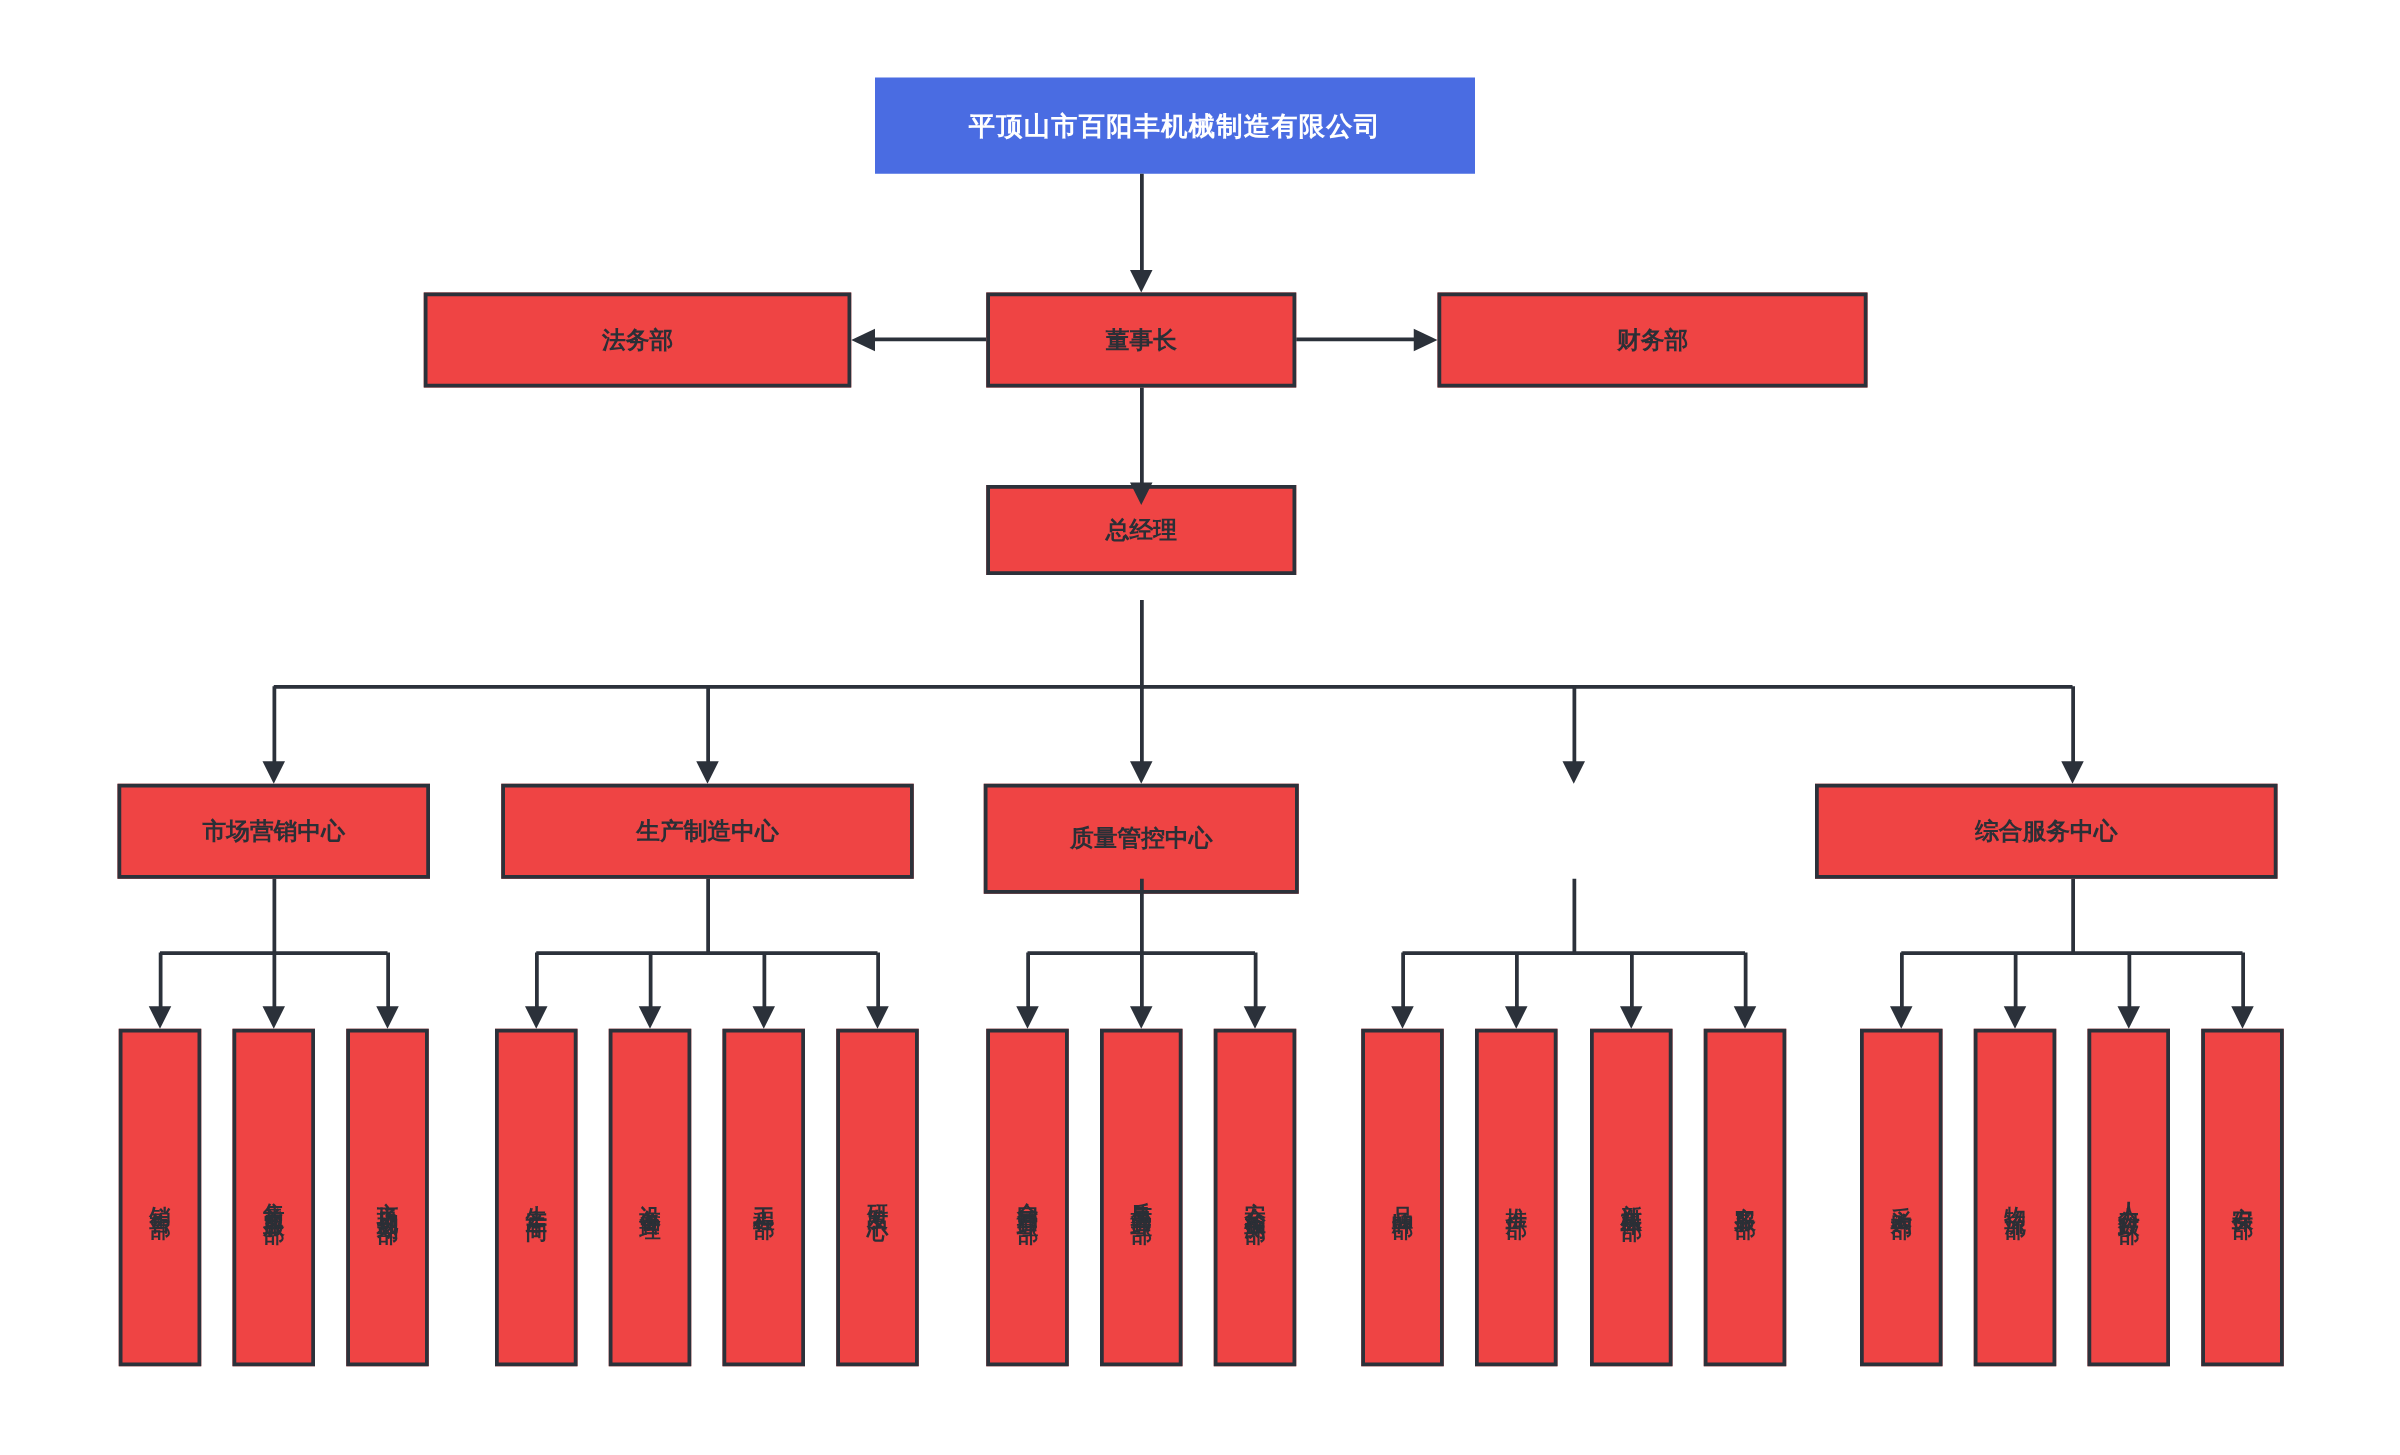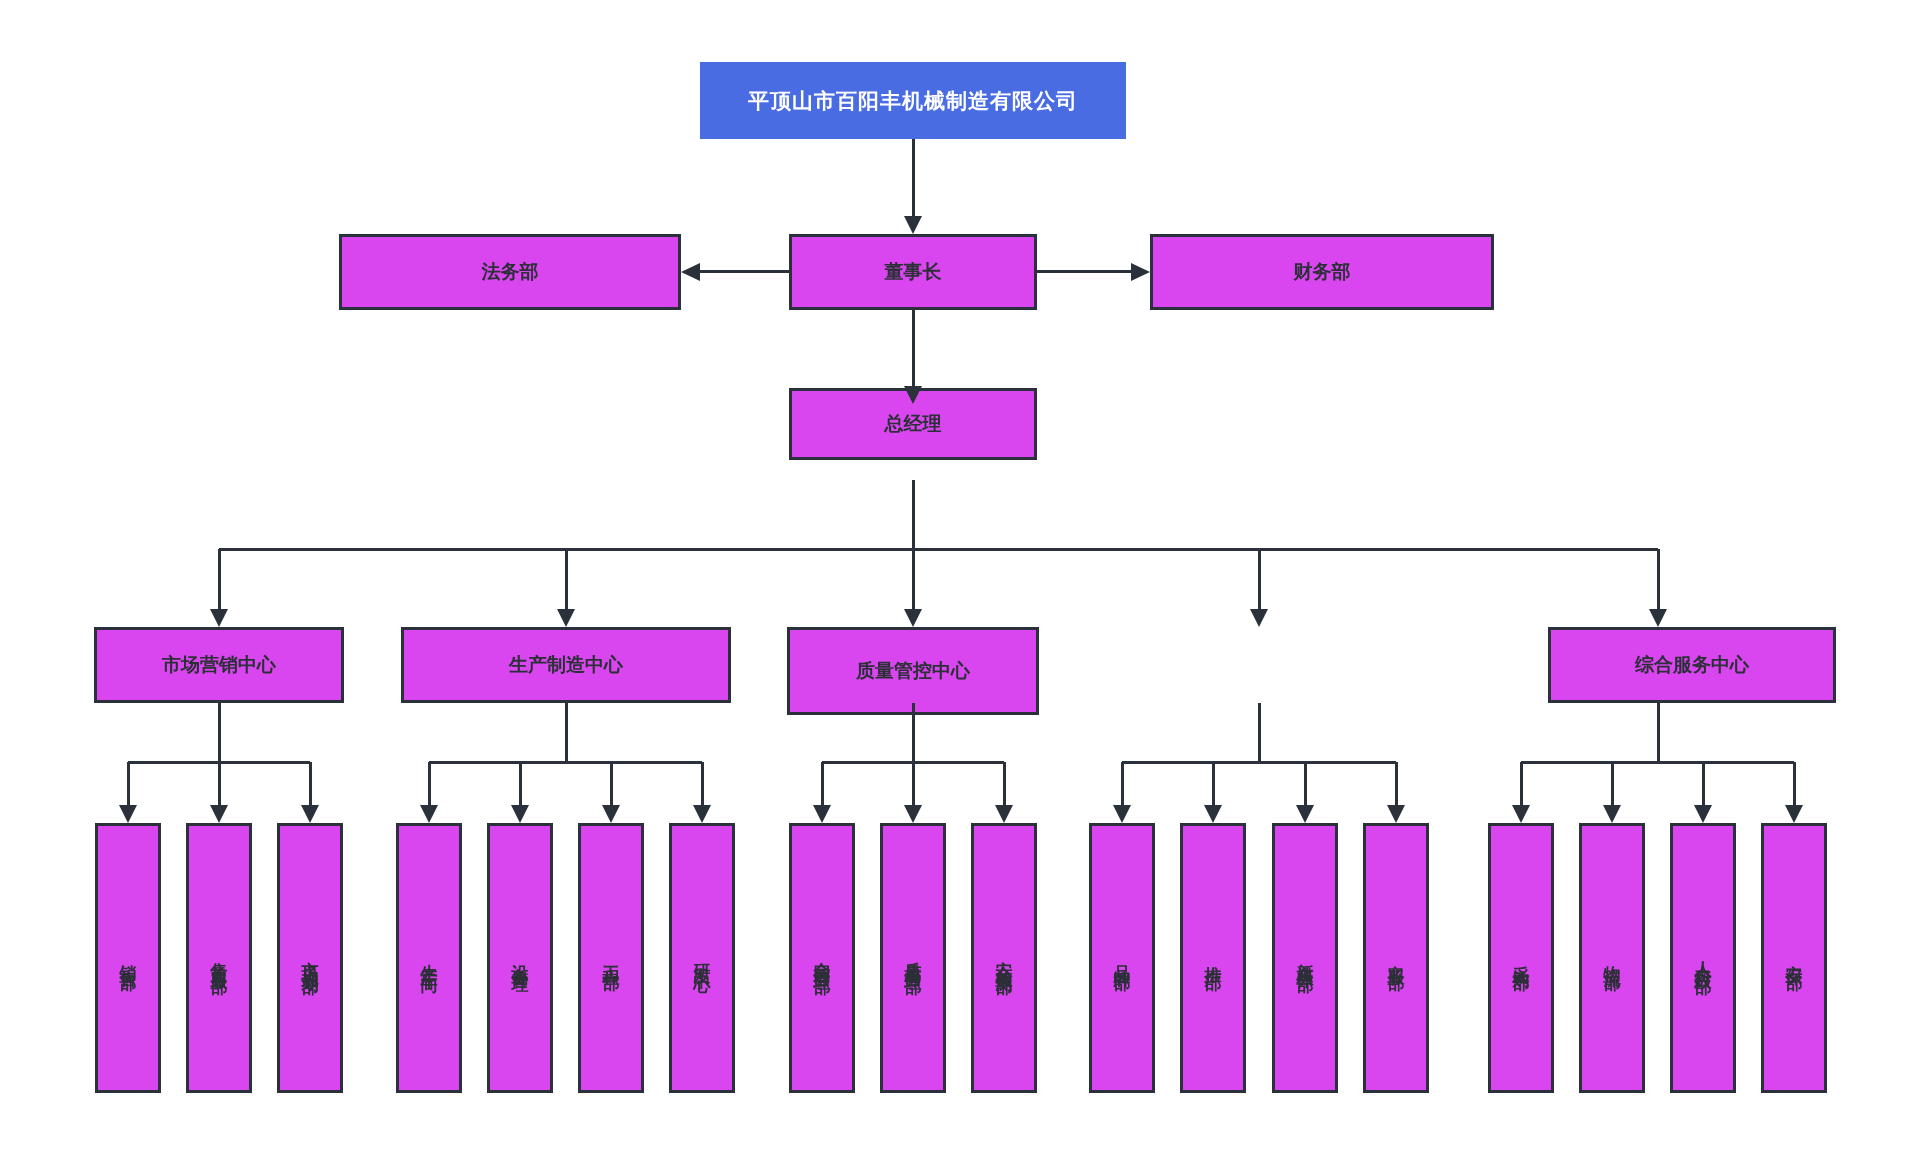--- a/index.html
+++ b/index.html
@@ -2,21 +2,21 @@
 <html><head>
 <meta charset="utf-8">
 <style>
   html,body{margin:0;padding:0;background:#ffffff;}
   .canvas{
     position:relative;width:1920px;height:1164px;background:#ffffff;overflow:hidden;
     font-family:"Liberation Sans", sans-serif;
   }
   
   .n{
-    position:absolute;box-sizing:border-box;background:#d946ef;
+    position:absolute;box-sizing:border-box;background:#ef4444;
     border:3px solid #2b313a;display:flex;align-items:center;justify-content:center;
     color:#2b2f36;font-weight:700;font-size:19px;
   }
   .n .lbl{white-space:nowrap;}
   .n.root{
     background:#4a6ce2;border:none;color:#ffffff;font-size:21px;letter-spacing:1px;
   }
   .n.tall{font-size:17px;}
   .vlabel{
     writing-mode:vertical-rl;text-orientation:upright;letter-spacing:4px;line-height:1;
@@ -32,21 +32,21 @@
       border-right:19px solid #2b313a;}
   .ar{position:absolute;width:0;height:0;
       border-top:9px solid transparent;border-bottom:9px solid transparent;
       border-left:19px solid #2b313a;}
 </style>
 </head>
 <body>
 
 <div class="canvas">
 
-  <div class="n root" style="left:700px;top:62px;width:426px;height:77px">
+  <div class="n root" style="left:700px;top:62px;width:480px;height:77px">
     <span class="lbl">平顶山市百阳丰机械制造有限公司</span>
   </div>
 
   <div class="n" style="left:339px;top:234px;width:342px;height:76px">
     <span class="lbl">法务部</span>
   </div>
   <div class="n" style="left:1150px;top:234px;width:344px;height:76px">
     <span class="lbl">财务部</span>
   </div>
   <div class="n" style="left:789px;top:234px;width:248px;height:76px">
@@ -59,21 +59,21 @@
 
   <div class="n" style="left:94px;top:627px;width:250px;height:76px">
     <span class="lbl">市场营销中心</span>
   </div>
   <div class="n" style="left:401px;top:627px;width:330px;height:76px">
     <span class="lbl">生产制造中心</span>
   </div>
   <div class="n" style="left:787px;top:627px;width:252px;height:88px">
     <span class="lbl">质量管控中心</span>
   </div>
-  <div class="n" style="left:1548px;top:627px;width:288px;height:76px">
+  <div class="n" style="left:1452px;top:627px;width:370px;height:76px">
     <span class="lbl">综合服务中心</span>
   </div>
 
   <div class="n tall" style="left:95px;top:823px;width:66px;height:270px">
     <span class="vlabel">销售部</span>
     </div>
   <div class="n tall" style="left:186px;top:823px;width:66px;height:270px">
     <span class="vlabel">售前客服部</span>
     </div>
   <div class="n tall" style="left:277px;top:823px;width:66px;height:270px">

